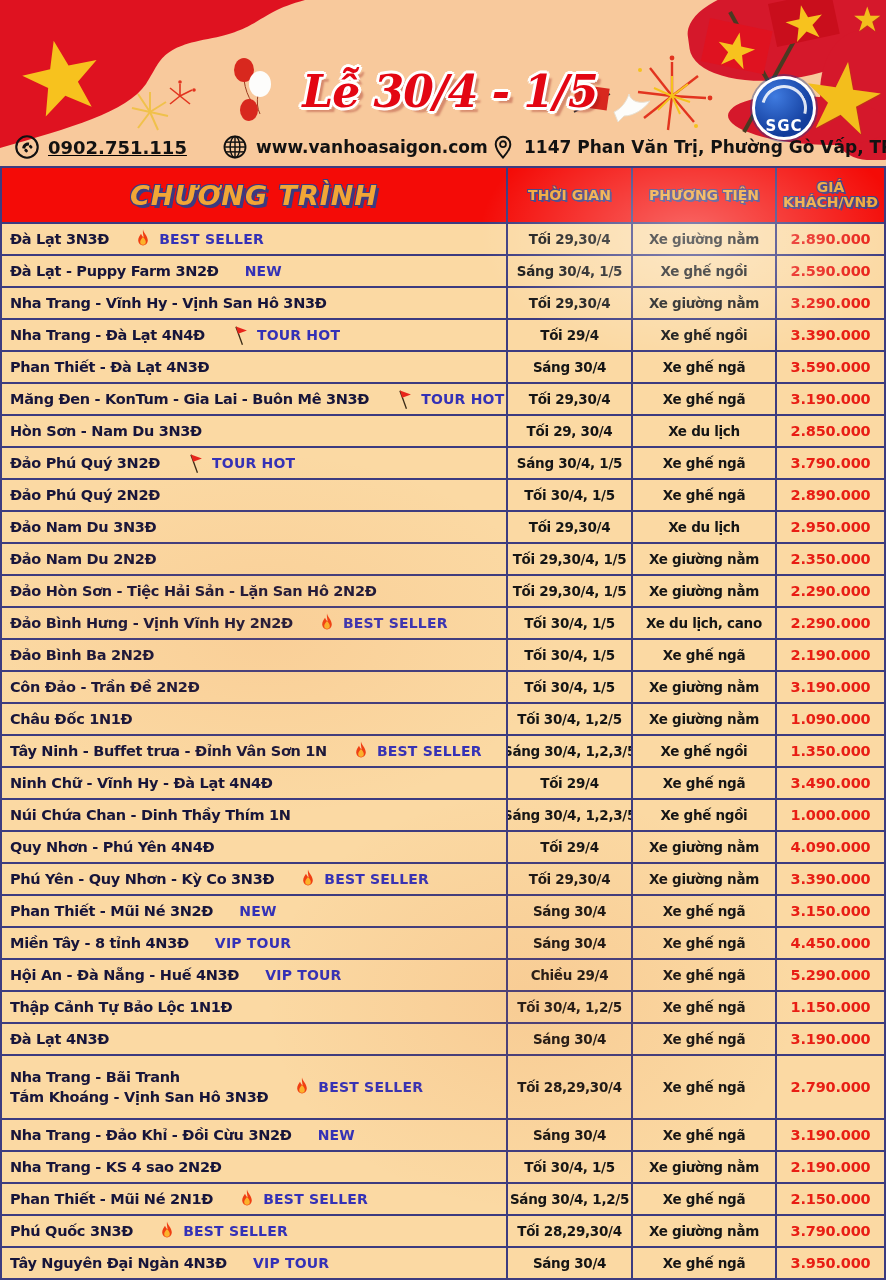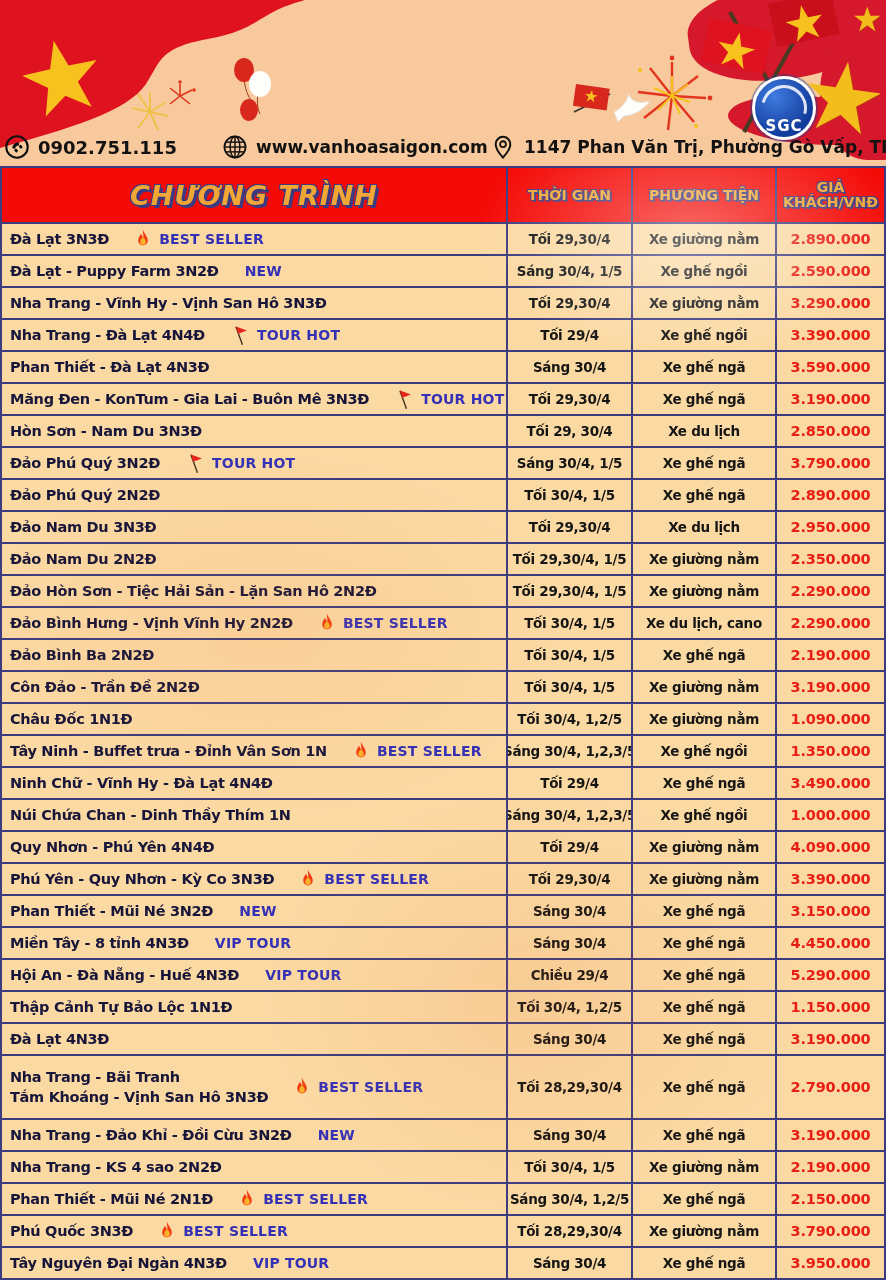--- a/index.html
+++ b/index.html
@@ -177,24 +177,25 @@
 
   <span class="star-glyph" style="left:800px;top:50px;font-size:96px;transform:rotate(8deg);">★</span>
   <span class="star-glyph" style="left:852px;top:2px;font-size:34px;">★</span>
 
   <div class="sgc-logo">
     <span class="swirl"></span>
     <span class="sgc-text">SGC</span>
     <span class="sgc-bar"></span>
   </div>
 
+  <div class="banner-subtitle">Lễ 30/4 - 1/5</div>
 </div>
 
 <div class="contact">
-  <div class="cgroup cphone" style="left:4px;">
+  <div class="cgroup cphone" style="left:14px;text-decoration:underline;">
     <svg class="cicon" viewBox="0 0 32 32">
       <circle cx="16" cy="16" r="13.2" fill="none" stroke="#111" stroke-width="2.6"></circle>
       <g transform="rotate(-40 16 16)">
         <path d="M10.5 13.5 C13.5 10 18.5 10 21.5 13.5 L19 16.2 C17.2 14.4 14.8 14.4 13 16.2 Z" fill="#111"></path>
         <rect x="10.6" y="16.5" width="3.4" height="4.4" rx="1.2" fill="#111"></rect>
         <rect x="18" y="16.5" width="3.4" height="4.4" rx="1.2" fill="#111"></rect>
       </g>
     </svg>
     <span class="ctext">0902.751.115</span>
   </div>

